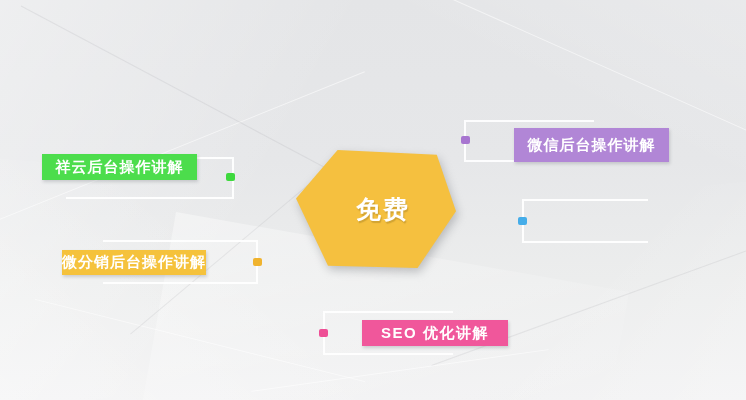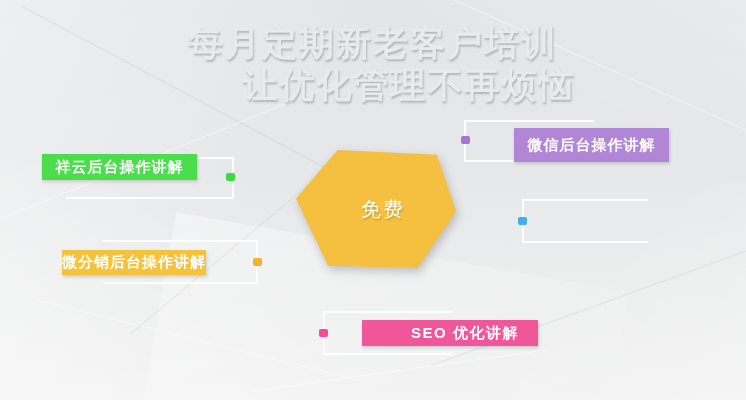--- a/index.html
+++ b/index.html
@@ -99,22 +99,22 @@
     width: 160px; height: 118px;
     display: flex;
     flex-direction: column;
     align-items: center;
     justify-content: center;
     padding-left: 14px;
     box-sizing: border-box;
   }
   .hex-label span {
     color: #ffffff;
-    font-size: 20px;
-    font-weight: normal;
+    font-size: 25px;
+    font-weight: bold;
     line-height: 31px;
     letter-spacing: 2px;
     text-shadow: 1px 2px 1px rgba(180,140,40,0.55);
   }
 
   
   .bracket {
     position: absolute;
     border: 2px solid rgba(255,255,255,0.92);
     box-sizing: border-box;
@@ -138,45 +138,41 @@
     align-items: center;
     justify-content: center;
     color: #ffffff;
     font-size: 15px;
     font-weight: bold;
     letter-spacing: 1px;
     white-space: nowrap;
     z-index: 3;
     box-shadow: 1px 2px 3px rgba(120,122,128,0.30);
   }
-  .pill.seo { letter-spacing: 1.5px; font-size: 15px; padding-left: 30px; }
+  .pill.seo { letter-spacing: 1.5px; font-size: 15px; }
 </style>
 </head>
 <body>
 
 <div id="banner">
 
   <div class="facet fx1"></div>
   <div class="facet fx2"></div>
   <div class="facet fx3"></div>
   <div class="facet fx4"></div>
   <div class="facet fx5"></div>
 
   <div class="crease" style="left:-40px; top:150px; width:420px; transform:rotate(-22deg);"></div>
   <div class="crease dark" style="left:0px; top:90px; width:360px; transform:rotate(28deg);"></div>
   <div class="crease" style="left:380px; top:60px; width:420px; transform:rotate(24deg);"></div>
   <div class="crease dark" style="left:420px; top:300px; width:380px; transform:rotate(-20deg);"></div>
   <div class="crease" style="left:30px; top:340px; width:340px; transform:rotate(14deg);"></div>
   <div class="crease" style="left:250px; top:370px; width:300px; transform:rotate(-8deg);"></div>
   <div class="crease dark" style="left:100px; top:250px; width:260px; transform:rotate(-40deg);"></div>
 
-  <div class="headline">
-    <div class="line line1">每月定期新老客户培训</div>
-    <div class="line line2">让优化管理不再烦恼</div>
-  </div>
 
   <div class="bracket open-left" style="left:66px; top:157px; width:168px; height:42px;"></div>
   <div class="dot" style="left:226px; top:173px; background:#3ed93e;"></div>
   <div class="pill" style="left:42px; top:154px; width:155px; height:26px; background:#4cdd4c;">
     <span>祥云后台操作讲解</span>
   </div>
 
   <div class="bracket open-left" style="left:103px; top:240px; width:155px; height:44px;"></div>
   <div class="dot" style="left:253px; top:258px; background:#f0b32e;"></div>
   <div class="pill" style="left:62px; top:250px; width:144px; height:25px; background:#f5c23c;">

